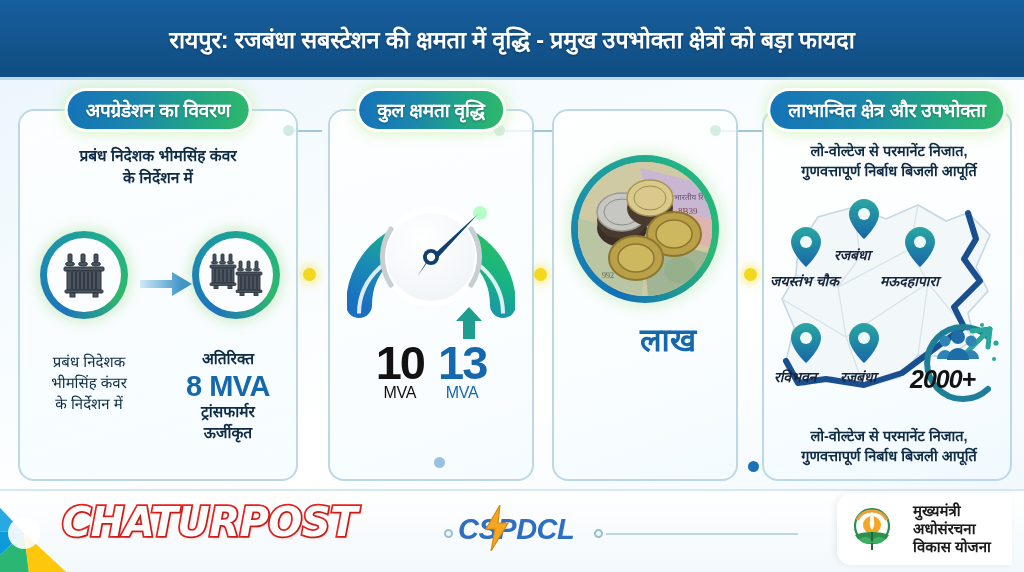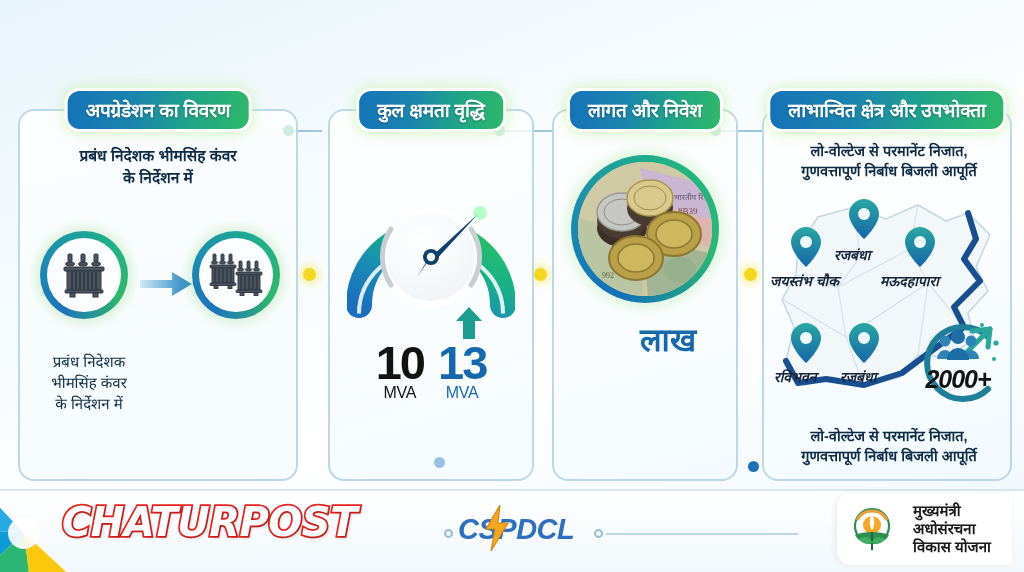--- a/index.html
+++ b/index.html
@@ -40,21 +40,21 @@
   }
   .panel.p1 { left:18px;  top:26px; width:280px; height:372px; }
   .panel.p2 { left:322px; top:26px; width:206px; height:372px;margin-left:6px; }
   .panel.p3 { left:552px; top:26px; width:186px; height:372px; }
   .panel.p4 { left:762px; top:26px; width:250px; height:372px; }
 
   
   .pill {
     position:absolute; top:-20px; left:50%; transform:translateX(-50%);
     height:38px; padding:0 18px;
-    border-radius:12px;
+    border-radius:19px;
     background: linear-gradient(95deg,#1573b8 0%,#1b86ad 38%,#20a488 68%,#2fb86a 100%);
     box-shadow: 0 0 0 3px rgba(255,255,255,.95), 0 0 14px 4px rgba(200,240,170,.75);
     display:flex; align-items:center; justify-content:center;
     white-space:nowrap;
   }
   .pill span {
     color:#fff; font-size:19px; font-weight:bold; letter-spacing:-0.2px;
     text-shadow:0 1px 2px rgba(0,0,0,.3);
   }
 
@@ -138,21 +138,21 @@
   .p4-bot { top:315px; }
   .mapwrap { position:absolute; left:4px; top:76px; width:242px; height:238px;font-style:italic; }
   .pinlabel {
     position:absolute; font-size:14px; font-weight:bold; color:#17243a;
     white-space:nowrap;
   }
   .badge2000 {
     position:absolute; right:4px; bottom:14px; width:96px; height:96px;
   }
   .badge2000 .txt {
-    position:absolute; left:0; top:50px; width:96px; text-align:center;
+    position:absolute; left:0; top:50px; width:96px; text-align:left;
     font-size:25px; font-weight:bold; color:#121212; letter-spacing:-1px;
   }
 
   
   #footer {
     position:absolute; left:0; top:489px; width:1024px; height:83px;
     background: linear-gradient(180deg,#ffffff 0%,#f2f8fc 100%);
     border-top:2px solid #d8e8f2;
   }
   .fan { position:absolute; left:-28px; top:-6px; width:104px; height:96px; }
@@ -185,20 +185,23 @@
   #schemelogo .lines { display:flex; flex-direction:column; }
   #schemelogo .lines span {
     font-size:15px; font-weight:bold; color:#1a1a1a; line-height:1.22;
   }
 </style>
 </head>
 <body>
 
 <div id="page">
 
+  <div id="titlebar">
+    <div class="t">रायपुर: रजबंधा सबस्टेशन की क्षमता में वृद्धि - प्रमुख उपभोक्ता क्षेत्रों को बड़ा फायदा</div>
+  </div>
 
   <div id="stage">
 
     <div class="cline" style="left:292px; top:47px; width:30px;"></div>
     <div class="cdot green" style="left:283px; top:42px;"></div>
     <div class="cline" style="left:500px; top:47px; width:52px;"></div>
     <div class="cdot green" style="left:494px; top:42px;"></div>
     <div class="cline" style="left:716px; top:47px; width:46px;"></div>
     <div class="cdot green" style="left:710px; top:42px;"></div>
 
@@ -293,20 +296,25 @@
               <line x1="45" y1="24" x2="45" y2="37"></line>
               <line x1="49" y1="24" x2="49" y2="37"></line>
           </g>
         </svg>
       </div>
 
       <div class="p1-l1">
         प्रबंध निदेशक<br>भीमसिंह कंवर<br>के निर्देशन में
       </div>
 
+      <div class="p1-r">
+        <div class="small">अतिरिक्त</div>
+        <div class="big">8 MVA</div>
+        <div class="small">ट्रांसफार्मर<br>ऊर्जीकृत</div>
+      </div>
     </div>
 
     <div class="panel p2">
       <div class="pill">
         <span>कुल क्षमता वृद्धि</span>
       </div>
 
       <svg class="gauge" width="168" height="150" viewBox="0 0 168 150">
         <defs>
           <linearGradient id="garc" x1="0" y1="1" x2="1" y2="0">
@@ -342,23 +350,20 @@
           <div class="u">MVA</div>
         </div>
         <div class="numblk b">
           <div class="n">13</div>
           <div class="u">MVA</div>
         </div>
       </div>
     </div>
 
     <div class="panel p3">
-      <div class="pill">
-        <span>लागत और निवेश</span>
-      </div>
 
       <div class="coin-ring">
         <div class="inner">
           <svg width="134" height="134" viewBox="0 0 134 134">
             <rect x="0" y="0" width="134" height="134" fill="#cfc9a4"></rect>
             <g opacity=".95">
               <polygon points="62,6 134,24 134,58 70,40" fill="#c9b6d6"></polygon>
               <polygon points="70,40 134,58 134,86 60,66" fill="#e0b4b2"></polygon>
               <polygon points="0,56 70,74 64,134 0,116" fill="#b9c6a4"></polygon>
               <polygon points="64,74 134,92 134,134 70,134" fill="#9fb594"></polygon>

